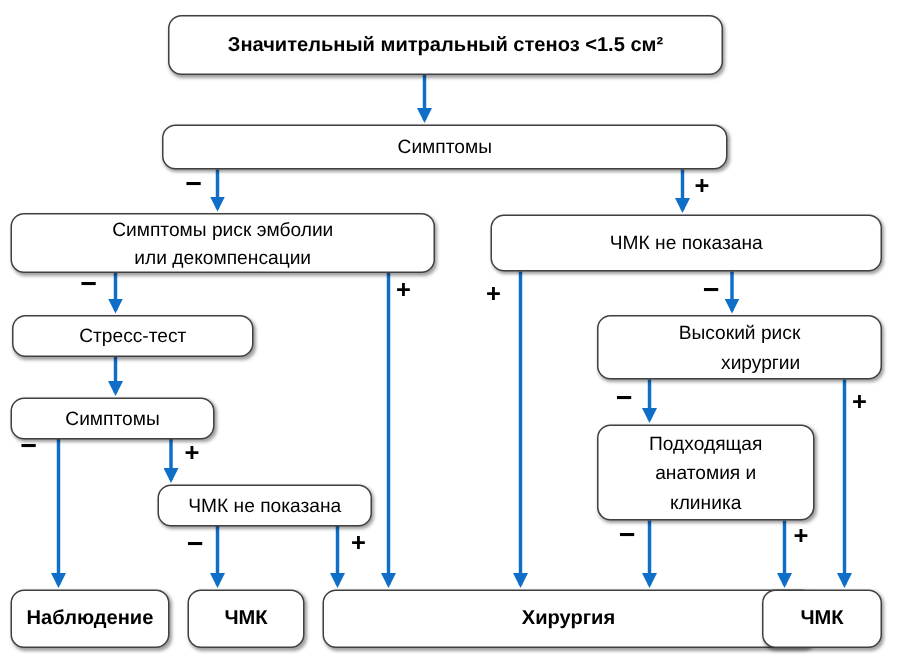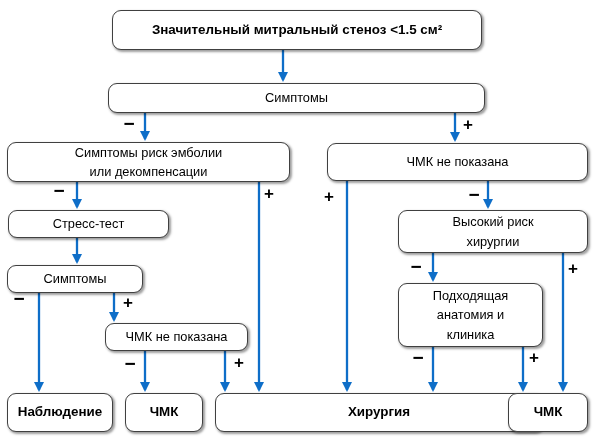--- a/index.html
+++ b/index.html
@@ -51,21 +51,21 @@
   </svg>
 
   <div class="box bold" style="left:112px;top:10px;width:370px;height:40px;">Значительный митральный стеноз &lt;1.5 см²</div>
   <div class="box" style="left:108px;top:83px;width:377px;height:30px;">Симптомы</div>
   <div class="box" style="left:7px;top:142px;width:283px;height:40px;">Симптомы риск эмболии
 или декомпенсации</div>
   <div class="box" style="left:327px;top:143px;width:261px;height:38px;">ЧМК не показана</div>
   <div class="box" style="left:8px;top:210px;width:161px;height:28px;">Стресс-тест</div>
   <div class="box" style="left:7px;top:265px;width:136px;height:28px;">Симптомы</div>
   <div class="box" style="left:105px;top:323px;width:143px;height:28px;">ЧМК не показана</div>
-  <div class="box" style="left:398px;top:210px;width:190px;height:43px;">Высокий риск
+  <div class="box" style="left:398px;top:210px;width:190px;height:43px;text-align:right;">Высокий риск
 хирургии</div>
   <div class="box bold" style="left:7px;top:393px;width:106px;height:39px;">Наблюдение</div>
   <div class="box" style="left:398px;top:283px;width:145px;height:64px;">Подходящая
 анатомия и
 клиника</div>
   <div class="box bold" style="left:125px;top:393px;width:78px;height:39px;">ЧМК</div>
   <div class="box bold" style="left:215px;top:393px;width:328px;height:39px;">Хирургия</div>
   <div class="box bold" style="left:508px;top:393px;width:80px;height:39px;">ЧМК</div>
 
   <span class="sign m" style="left:129px;top:123px;">−</span>

